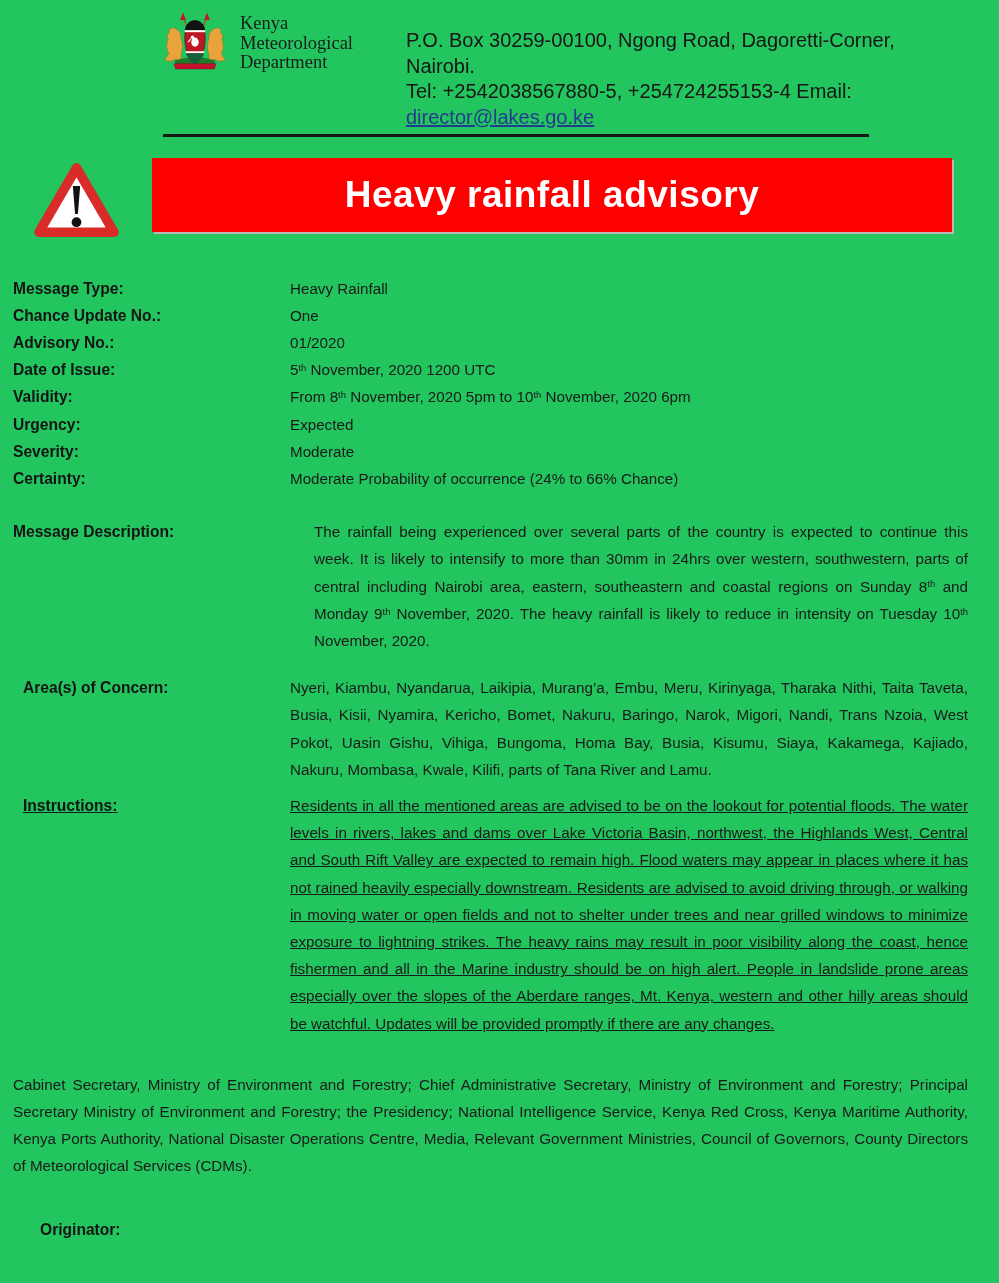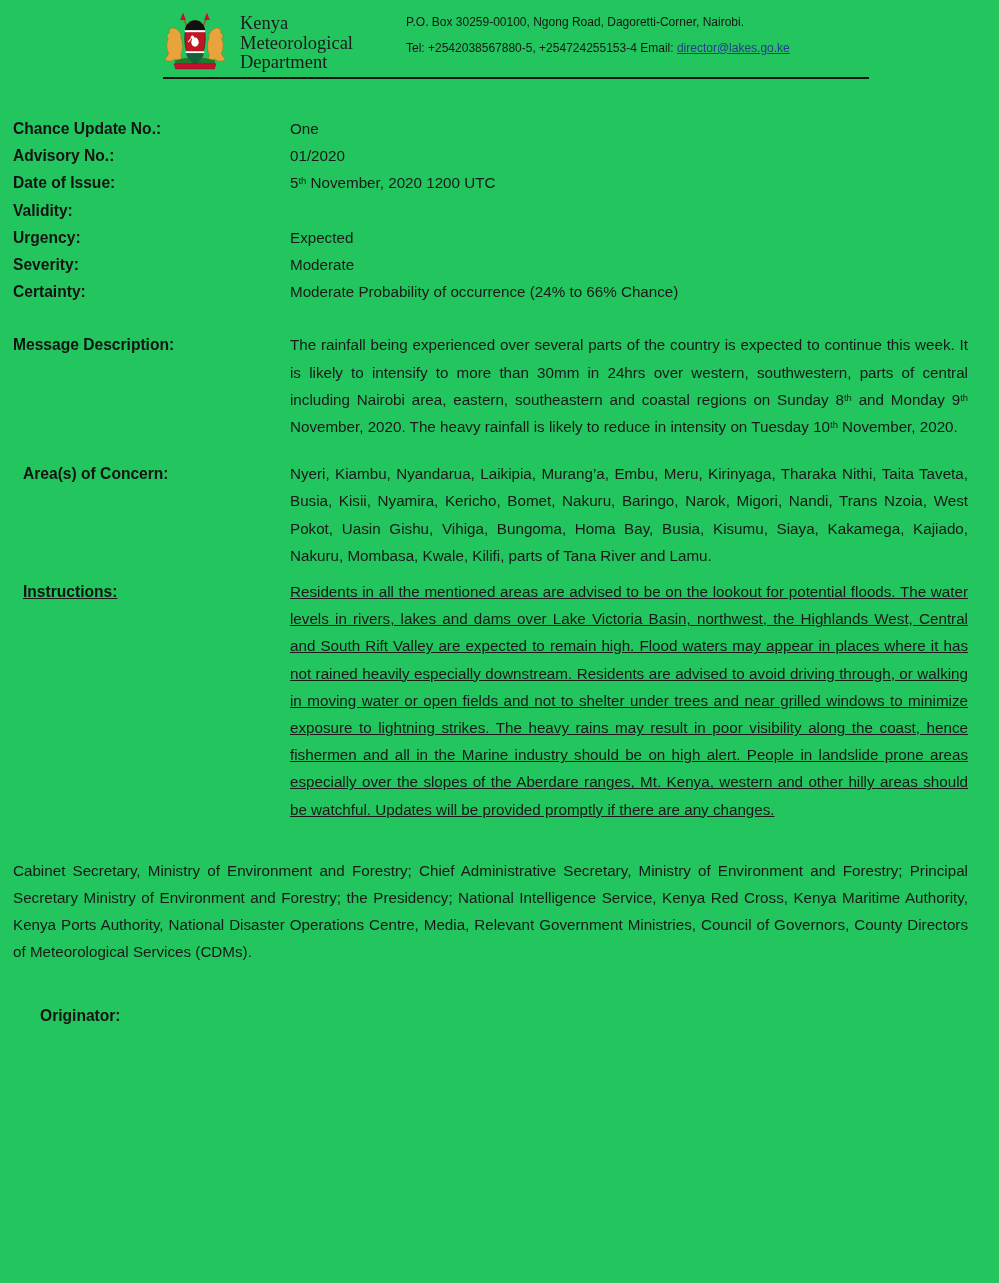--- a/index.html
+++ b/index.html
@@ -20,21 +20,21 @@
   .logo svg { width: 74px; height: 58px; display: block; }
   .org {
     font-family: "Liberation Serif", "DejaVu Serif", serif;
     font-size: 18.5px; line-height: 19.5px;
     white-space: pre-line;
     margin: 4px 0 0 8px;
     width: 152px;
     color: #1c1c1c;
     flex: none;
   }
-  .contact { margin: 0 0 0 14px; font-size: 12px; line-height: 25.5px; color: #161616; }
+  .contact { margin: 18px 0 0 14px; font-size: 20px; line-height: 25.5px; color: #161616; }
   .contact a { color: #263b8f; text-decoration: underline; }
   .header-rule { height: 2.5px; background: #161616; width: 706px; margin: 4px 0 0 150px; }
 
   
   .banner-row { display: flex; align-items: flex-start; margin-top: 21px; }
   .warning-triangle { width: 87px; height: 78px; flex: none; margin-left: 20px; margin-top: 3px; }
   .warning-triangle svg { width: 87px; height: 78px; display: block; }
   .banner {
     margin-left: 32px;
     width: 800px; height: 74px;
@@ -46,21 +46,21 @@
     color: #ffffff; font-weight: 700; font-size: 37px; letter-spacing: 0.5px;
   }
 
   
   .fields { margin-top: 36px; }
   .row { display: flex; font-size: 15.2px; line-height: 27.2px; }
   .label { width: 277px; flex: none; font-weight: 700; font-size: 15.6px; color: #141414; }
   .label.indent { padding-left: 10px; }
   .value { flex: 1; color: #1a1a1a; }
   .value.justify { text-align: justify; }
-  .mt-desc  { margin-top: 26px; }
+  .mt-desc  { margin-top: 26px; gap: 24px; }
   .mt-areas { margin-top: 20px; }
   .mt-instr { margin-top: 9px; text-decoration: underline; }
   .mt-addr  { margin-top: 34px; }
   .mt-orig  { margin-top: 36px; margin-left: 27px; }
   sup { font-size: 0.62em; line-height: 0; vertical-align: baseline; position: relative; top: -0.45em; }
 </style>
 </head>
 <body>
 
 <div class="page">
@@ -100,41 +100,58 @@
     <div class="org">Kenya
 Meteorological
 Department</div>
     <div class="contact">
       <div>P.O. Box 30259-00100, Ngong Road, Dagoretti-Corner, Nairobi.</div>
       <div><span>Tel:  +2542038567880-5, +254724255153-4 Email: </span><a>director@lakes.go.ke</a></div>
     </div>
   </header>
   <div class="header-rule"></div>
 
+  <div class="banner-row">
+    <div class="warning-triangle">
+      <svg viewBox="0 0 100 88">
+        <path d="M50 7 L93 81 L7 81 Z" fill="#ffffff" stroke="#d92b27" stroke-width="11" stroke-linejoin="round"></path>
+        <path d="M45.8,28 L54.2,28 L51.6,60 L48.4,60 Z" fill="#111111"></path>
+        <circle cx="50" cy="69.5" r="5.6" fill="#111111"></circle>
+      </svg>
+    </div>
+    <div class="banner" style="background: rgb(254, 0, 0);">
+      <span class="banner-title" style="color: rgb(255, 255, 255);">Heavy rainfall advisory</span>
+    </div>
+  </div>
 
   <main class="fields">
 
+    <div class="row">
+      <div class="label">Message Type:</div>
+      <div class="value">Heavy Rainfall</div>
+    </div>
 
     <div class="row">
       <div class="label">Chance Update No.:</div>
       <div class="value">One</div>
     </div>
 
     <div class="row">
       <div class="label">Advisory No.:</div>
       <div class="value">01/2020</div>
     </div>
 
     <div class="row">
       <div class="label">Date of Issue:</div>
       <div class="value">5<sup>th</sup> November, 2020 1200 UTC</div>
     </div>
 
     <div class="row">
       <div class="label">Validity:</div>
+      <div class="value">From 8<sup>th</sup> November, 2020 5pm to 10<sup>th</sup> November, 2020 6pm</div>
     </div>
 
     <div class="row">
       <div class="label">Urgency:</div>
       <div class="value">Expected</div>
     </div>
 
     <div class="row">
       <div class="label">Severity:</div>
       <div class="value">Moderate</div>

